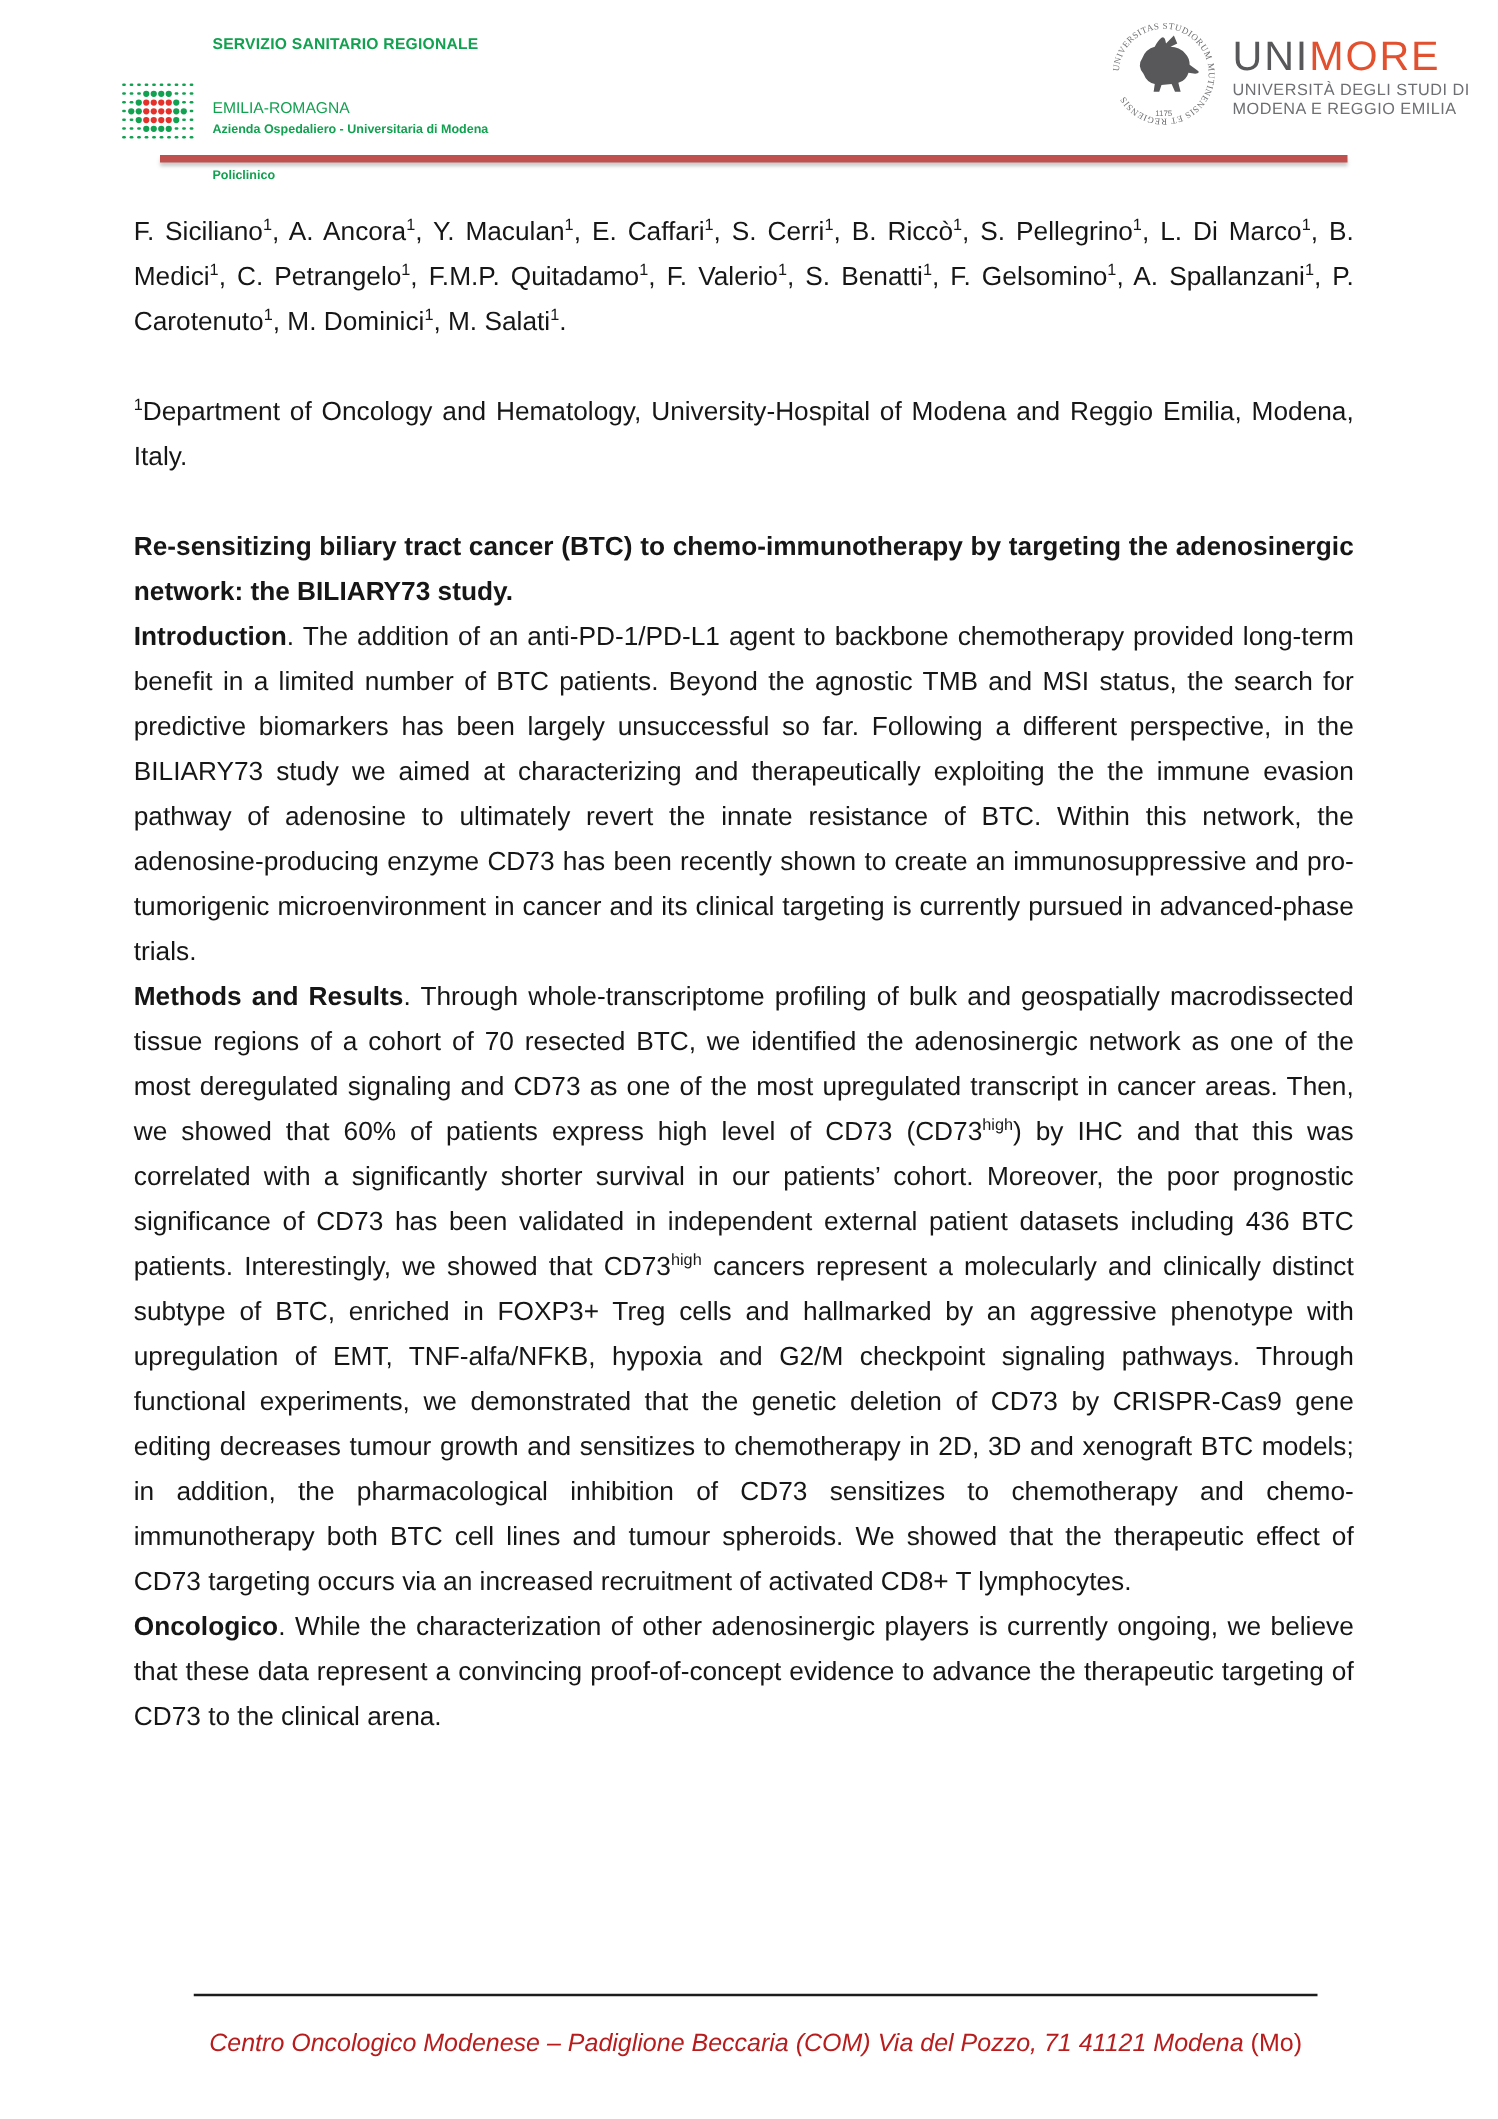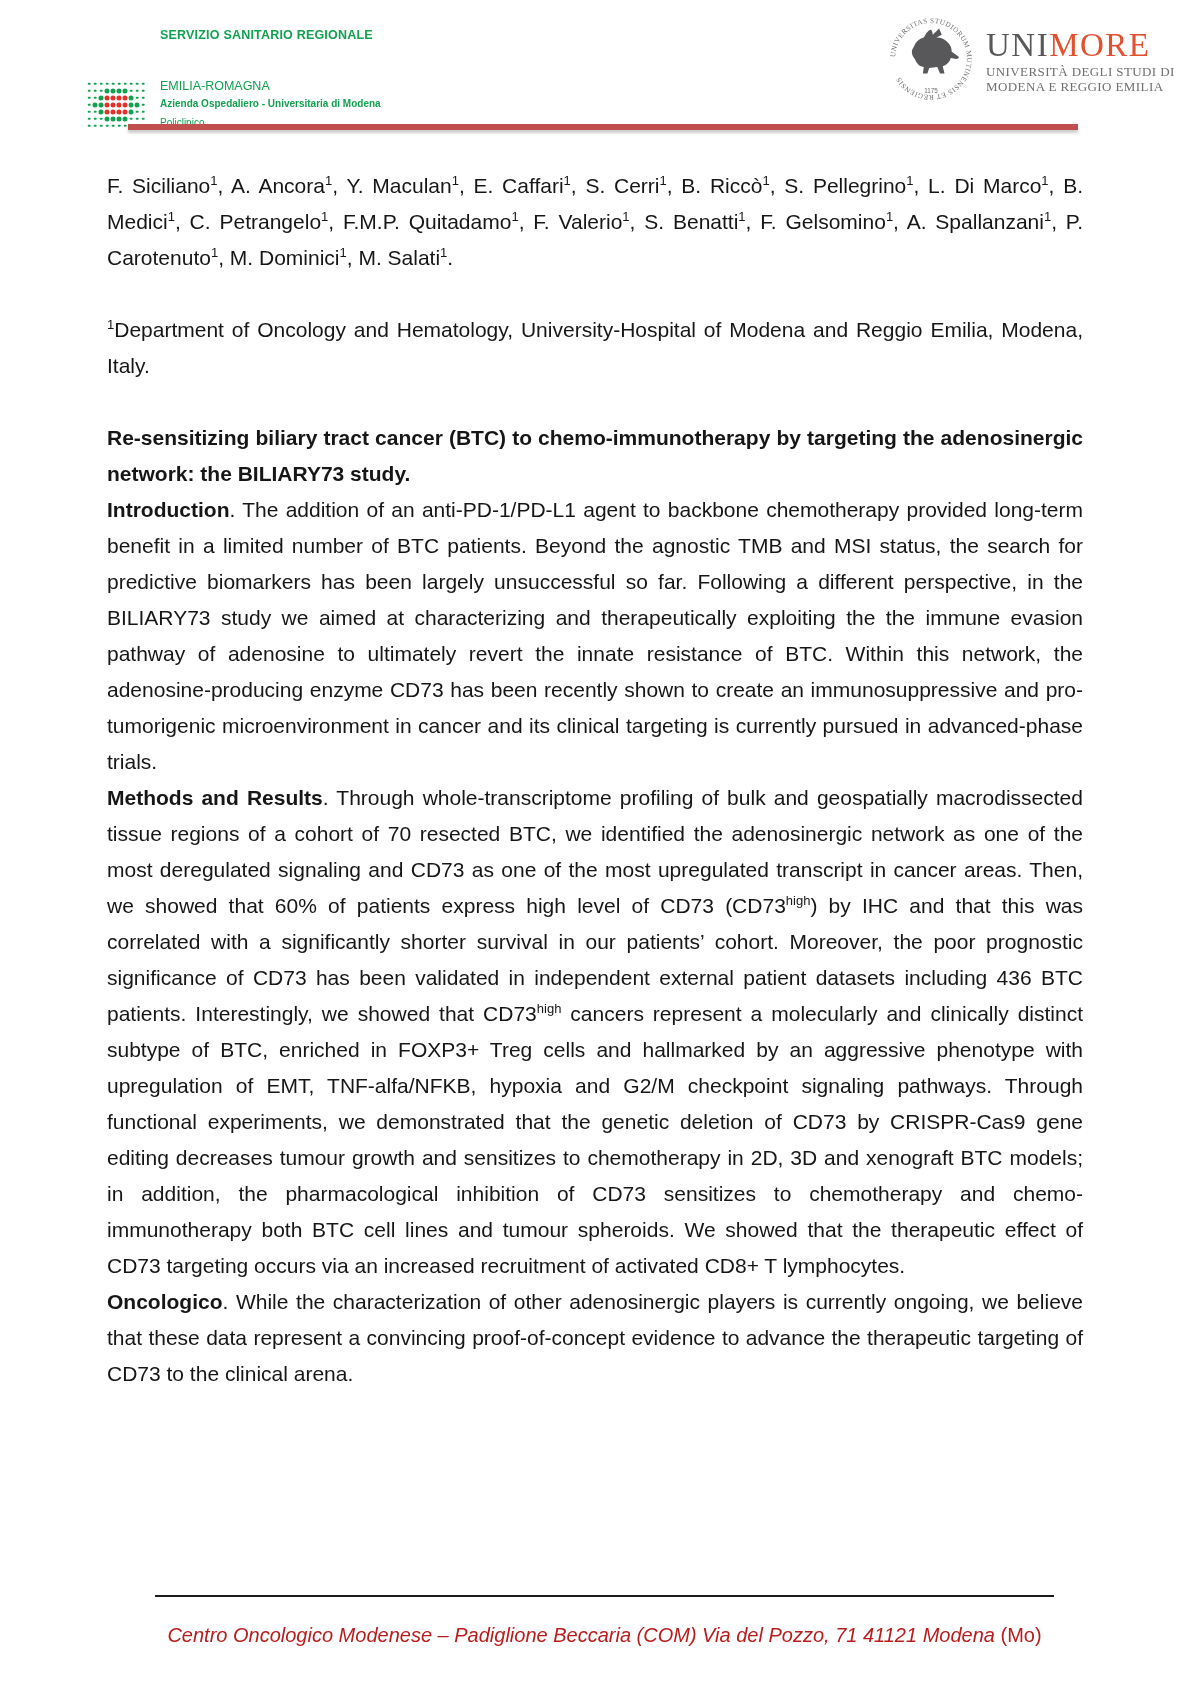--- a/index.html
+++ b/index.html
@@ -15,38 +15,38 @@
   .page{
     position:relative;
     width:1198px;height:1695px;
     background:#fff;
     overflow:hidden;
     font-family:"Liberation Sans","DejaVu Sans",sans-serif;
     color:var(--text_black);
   }
 
   
-  .logo-left{position:absolute;left:86px;top:28px;display:flex;align-items:flex-end;}
+  .logo-left{position:absolute;left:96px;top:28px;display:flex;align-items:center;}
   .dot-grid{margin-top:2px;}
   .dot-row{display:flex;height:7px;}
   .dot{position:relative;width:6px;height:7px;display:inline-block;}
   .dot::after{content:'';position:absolute;left:50%;top:50%;transform:translate(-50%,-50%);border-radius:50%;}
   .dot-s::after{width:2.6px;height:2.6px;background:var(--logo_green);}
   .dot-G::after{width:5px;height:5px;background:var(--logo_green);}
   .dot-R::after{width:5px;height:5px;background:var(--logo_dot_red);}
   .logo-left-text{margin-left:14px;color:var(--logo_green);}
   .ll-line1{font-size:12.5px;font-weight:bold;letter-spacing:.2px;line-height:15px;}
   .ll-line2{font-size:12.5px;line-height:15px;margin-top:36px;}
   .ll-line3{font-size:10px;font-weight:bold;line-height:14px;margin-top:3px;}
-  .ll-line4{font-size:10px;font-weight:normal;line-height:13px;margin-top:5px;}
+  .ll-line4{font-size:10px;font-weight:bold;line-height:13px;margin-top:23px;}
 
   
   .logo-right{position:absolute;left:886px;top:14px;display:flex;align-items:center;}
   .seal{flex:0 0 auto;}
-  .unimore-text{margin-left:10px;margin-top:4px;font-family:Liberation Serif, serif;}
+  .unimore-text{margin-left:10px;margin-top:4px;}
   .unimore-brand{font-size:33px;letter-spacing:1.5px;line-height:34px;font-weight:500;}
   .unimore-brand .uni{color:var(--unimore_gray);}
   .unimore-brand .more{color:var(--unimore_orange);}
   .unimore-sub{font-size:13px;line-height:15.5px;color:var(--unimore_subtitle_gray);letter-spacing:.4px;margin-top:2px;}
 
   
   .red-divider{
     position:absolute;left:128px;top:124px;width:950px;height:6px;
     background:var(--divider_red);
     box-shadow:0 3px 3px rgba(110,110,110,.35);

